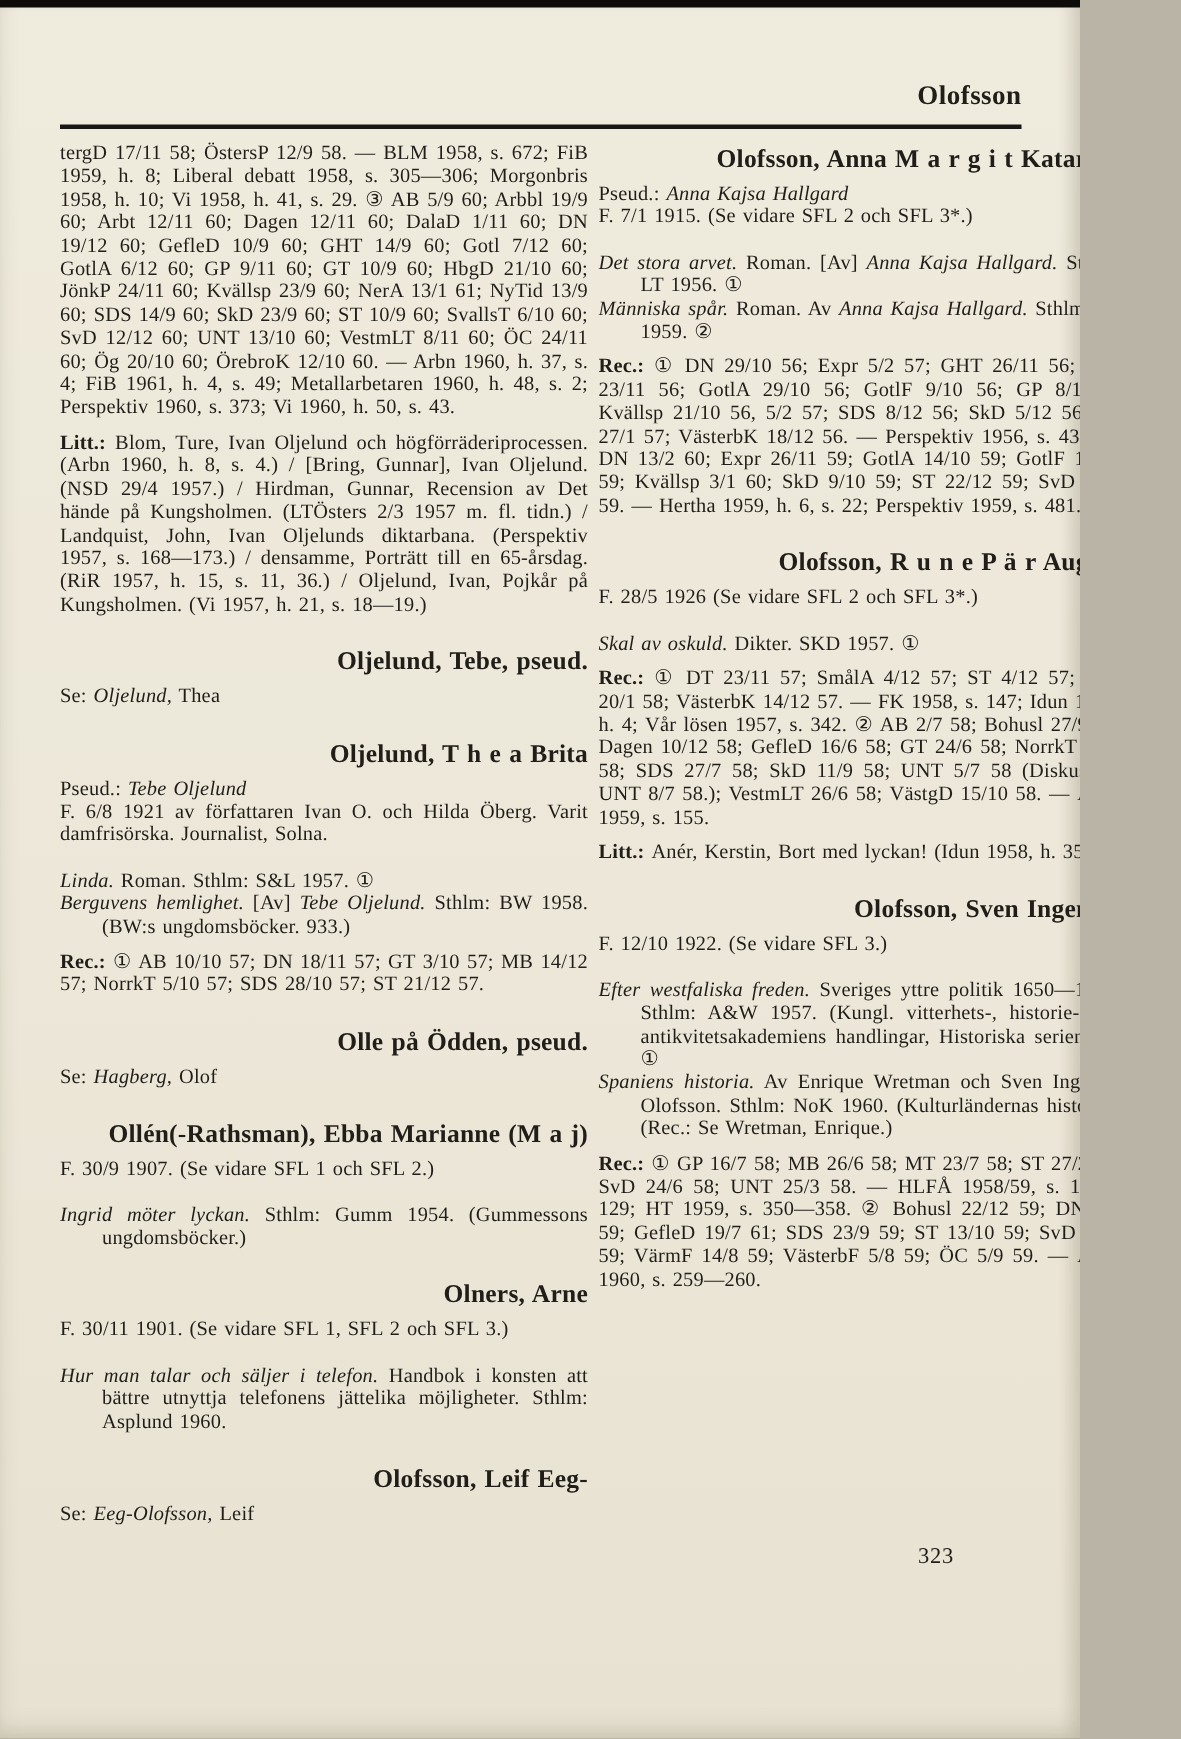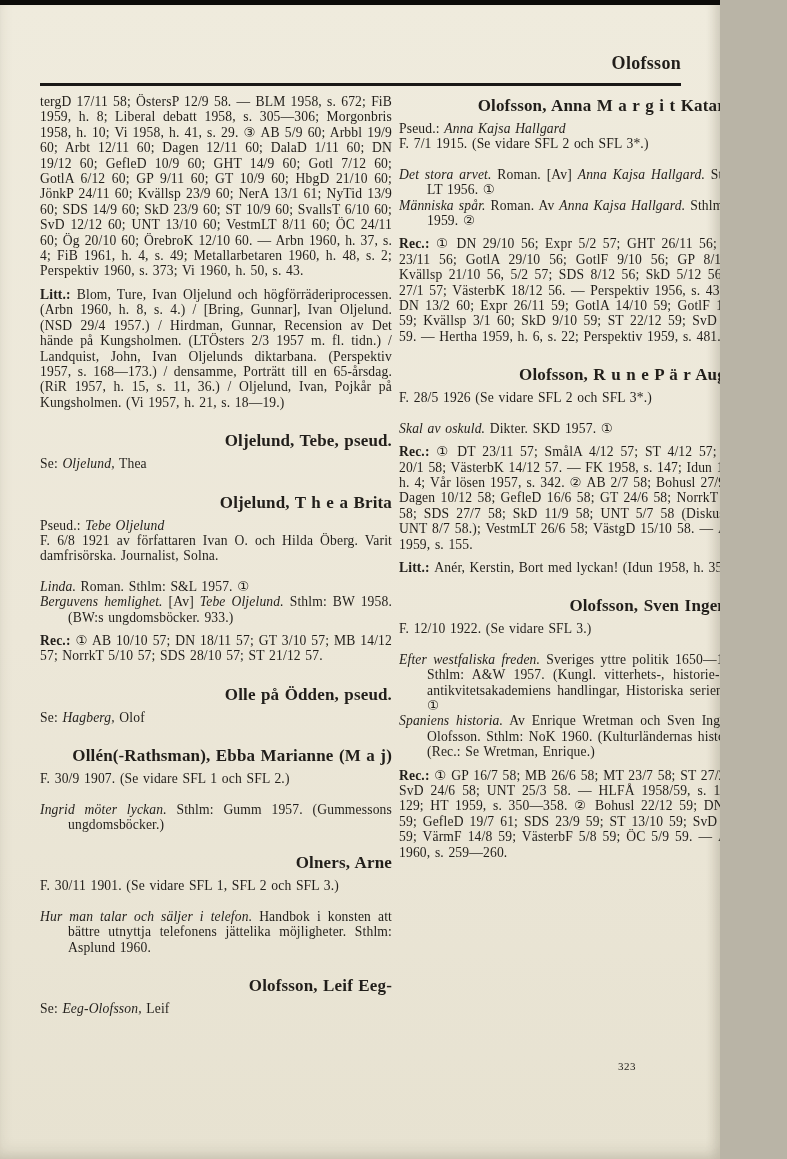--- a/index.html
+++ b/index.html
@@ -38,21 +38,21 @@
   }
   .col > .b-heading:first-child{margin-top:2px;}
   .b-paragraph,.b-detail,.b-see{margin:0;}
   .b-work{margin:0;padding-left:28px;text-indent:-28px;}
   .b-detail + .b-work,.b-see + .b-work{margin-top:15px;}
   .b-rec,.b-litt{margin:8px 0 0;}
   .i{font-style:italic;}
   .b{font-weight:700;}
   .page-number{
     position:absolute;top:1030px;right:84px;
-    font-size:11px;letter-spacing:.5px;margin-top:30px;
+    font-size:15px;letter-spacing:.5px;
   }
 </style>
 </head>
 <body>
 
 <div class="page">
   <div class="top-edge"></div>
   <div class="running-title">Olofsson</div>
   <div class="header-rule"></div>
   <div class="col col-left" id="col-left">
@@ -63,21 +63,21 @@
       <p class="b-heading"><span>Oljelund, T h e a Brita</span></p>
       <p class="b-detail"><span>Pseud.: </span><span class="i">Tebe Oljelund</span></p>
       <p class="b-detail"><span>F. 6/8 1921 av författaren Ivan O. och Hilda Öberg. Varit damfrisörska. Journalist, Solna.</span></p>
       <p class="b-work"><span class="i">Linda.</span><span> Roman. Sthlm: S&amp;L 1957. ①</span></p>
       <p class="b-work"><span class="i">Berguvens hemlighet.</span><span> [Av] </span><span class="i">Tebe Oljelund.</span><span> Sthlm: BW 1958. (BW:s ungdomsböcker. 933.)</span></p>
       <p class="b-rec"><span class="b">Rec.: </span><span>① AB 10/10 57; DN 18/11 57; GT 3/10 57; MB 14/12 57; NorrkT 5/10 57; SDS 28/10 57; ST 21/12 57.</span></p>
       <p class="b-heading"><span>Olle på Ödden, pseud.</span></p>
       <p class="b-see"><span>Se: </span><span class="i">Hagberg,</span><span> Olof</span></p>
       <p class="b-heading"><span>Ollén(-Rathsman), Ebba Marianne (M a j)</span></p>
       <p class="b-detail"><span>F. 30/9 1907. (Se vidare SFL 1 och SFL 2.)</span></p>
-      <p class="b-work"><span class="i">Ingrid möter lyckan.</span><span> Sthlm: Gumm 1957. (Gummessons ungdomsböcker.)</span></p>
+      <p class="b-work"><span class="i">Ingrid möter lyckan.</span><span> Sthlm: Gumm 1954. (Gummessons ungdomsböcker.)</span></p>
       <p class="b-heading"><span>Olners, Arne</span></p>
       <p class="b-detail"><span>F. 30/11 1901. (Se vidare SFL 1, SFL 2 och SFL 3.)</span></p>
       <p class="b-work"><span class="i">Hur man talar och säljer i telefon.</span><span> Handbok i konsten att bättre utnyttja telefonens jättelika möjligheter. Sthlm: Asplund 1960.</span></p>
       <p class="b-heading"><span>Olofsson, Leif Eeg-</span></p>
       <p class="b-see"><span>Se: </span><span class="i">Eeg-Olofsson,</span><span> Leif</span></p>
     </div>
   <div class="col col-right" id="col-right">
       <p class="b-heading"><span>Olofsson, Anna M a r g i t Katarina</span></p>
       <p class="b-detail"><span>Pseud.: </span><span class="i">Anna Kajsa Hallgard</span></p>
       <p class="b-detail"><span>F. 7/1 1915. (Se vidare SFL 2 och SFL 3*.)</span></p>

